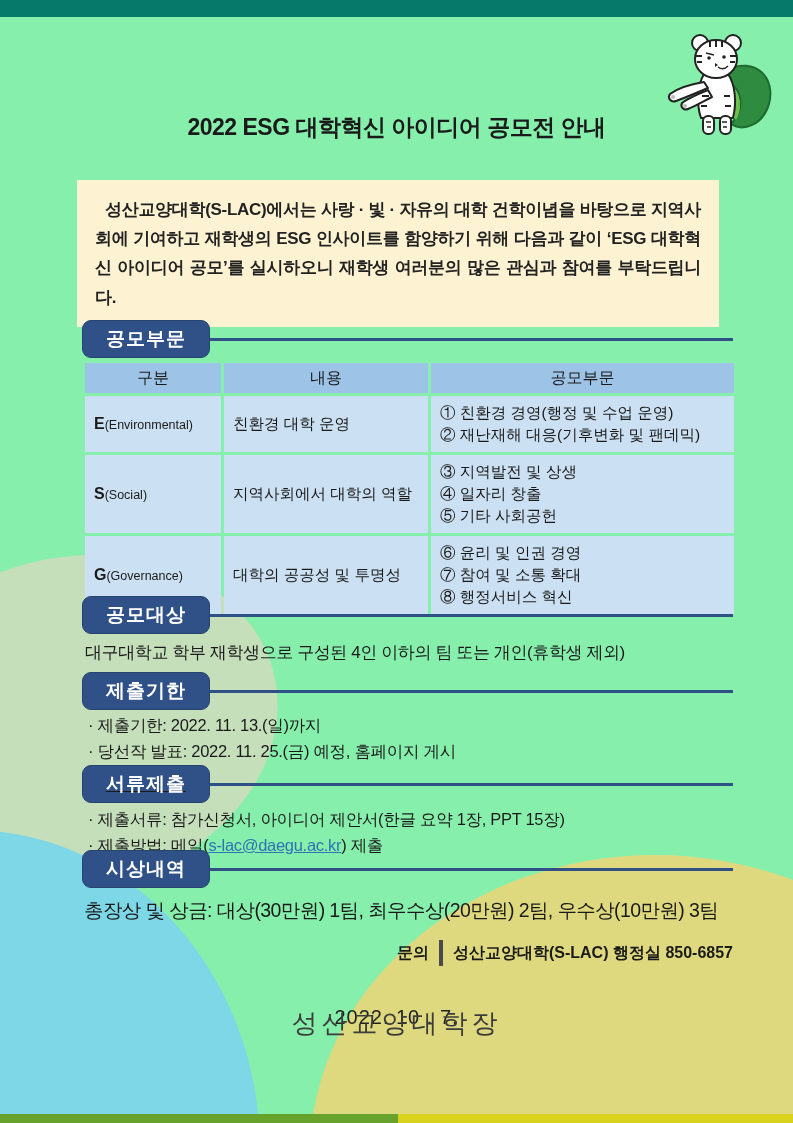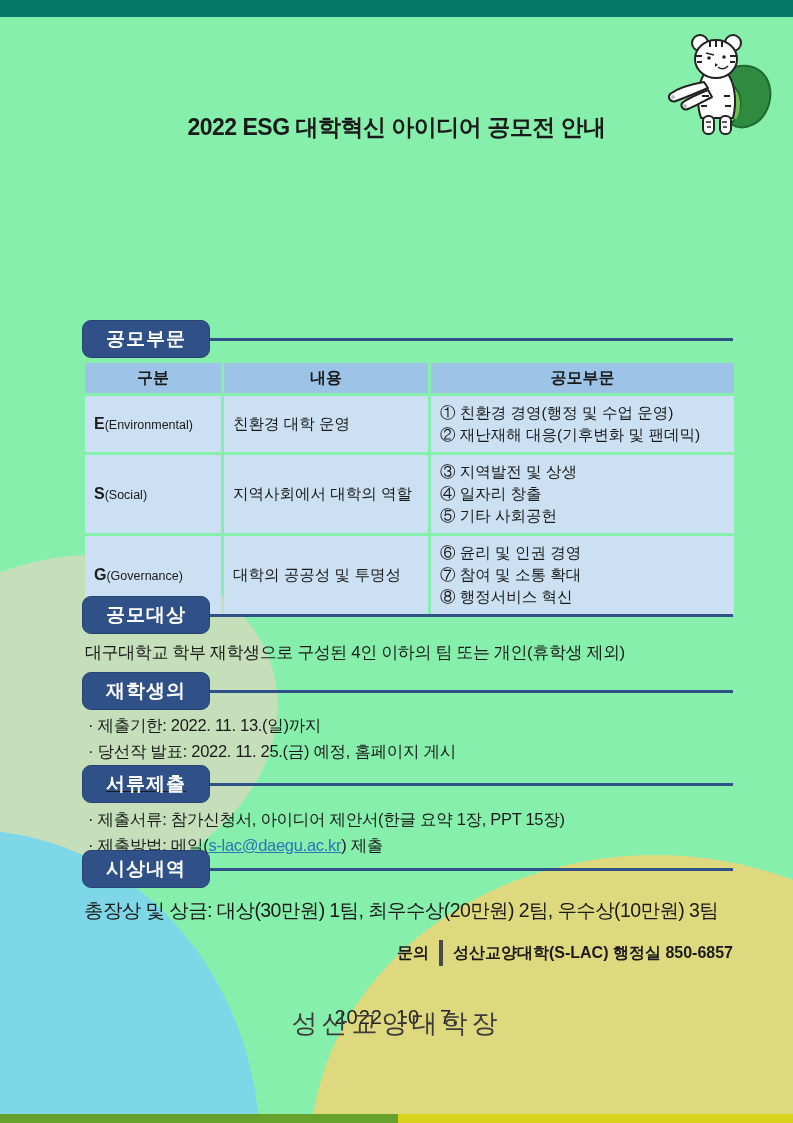--- a/index.html
+++ b/index.html
@@ -37,21 +37,21 @@
   .badge-line { flex:1 1 auto; height:3px; background:#2f5188; }
 
   .sec-fields-header { top:320px; }
   .sec-elig-header   { top:596px; }
   .sec-sched-header  { top:672px; }
   .sec-submit-header { top:765px;text-decoration:underline; }
   .sec-award-header  { top:850px; }
 
   table.fields-table { position:absolute; top:360px; left:82px; width:651px;
     border-collapse:separate; border-spacing:3px; table-layout:fixed; }
-  .fields-table th { background:#9dc3e6; font-size:16px; font-weight:bold; color:#1a1a1a;
+  .fields-table th { background:#9dc3e6; font-size:16px; font-weight:normal; color:#1a1a1a;
     height:30px; text-align:center; vertical-align:middle; }
   .fields-table td { background:#cbe0f2; font-size:15.5px; color:#1a1a1a;
     vertical-align:middle; padding:6px 6px 6px 9px; }
   .col-code { width:136px; } .col-content { width:204px; } .col-items { width:303px; }
   .row-e td { height:48px; } .row-s td { height:63px; } .row-g td { height:64px; }
   .code-letter { font-weight:bold; font-size:16px; }
   .code-full { font-size:12.5px; }
   .cell-items { white-space:pre-line; line-height:1.42; }
 
   .elig-text { position:absolute; top:641px; left:85px; width:648px; font-size:17px; letter-spacing:-0.4px; }
@@ -116,20 +116,23 @@
 
       <path d="M50 23 l8 2" stroke="#222" stroke-width="1.8"></path>
       <circle cx="53" cy="28" r="1.8" fill="#222"></circle>
       <circle cx="68" cy="27" r="1.8" fill="#222"></circle>
       <path d="M59 33 l3 2 l-3 2 Z" fill="#222"></path>
       <path d="M62 37 q5 4 10 -1" stroke="#222" stroke-width="1.6" fill="none"></path>
     </svg>
 
     <div class="page-title">2022 ESG 대학혁신 아이디어 공모전 안내</div>
 
+    <div class="intro-box">
+      <div class="intro-text">성산교양대학(S-LAC)에서는 사랑 · 빛 · 자유의 대학 건학이념을 바탕으로 지역사회에 기여하고 재학생의 ESG 인사이트를 함양하기 위해 다음과 같이 ‘ESG 대학혁신 아이디어 공모’를 실시하오니 재학생 여러분의 많은 관심과 참여를 부탁드립니다.</div>
+    </div>
 
     <div class="section-header sec-fields-header">
       <div class="badge">공모부문</div>
       <div class="badge-line"></div>
     </div>
 
     <table class="fields-table">
       <colgroup>
           <col class="col-code">
           <col class="col-content">
@@ -166,21 +169,21 @@
       </tbody>
     </table>
 
     <div class="section-header sec-elig-header">
       <div class="badge">공모대상</div>
       <div class="badge-line"></div>
     </div>
     <div class="elig-text">대구대학교 학부 재학생으로 구성된 4인 이하의 팀 또는 개인(휴학생 제외)</div>
 
     <div class="section-header sec-sched-header">
-      <div class="badge">재학생의</div>
+      <div class="badge">제출기한</div>
       <div class="badge-line"></div>
     </div>
     <div class="sched-items">· 제출기한: 2022. 11. 13.(일)까지
 · 당선작 발표: 2022. 11. 25.(금)  예정, 홈페이지 게시</div>
 
     <div class="section-header sec-submit-header">
       <div class="badge">서류제출</div>
       <div class="badge-line"></div>
     </div>
     <div class="submit-block">

